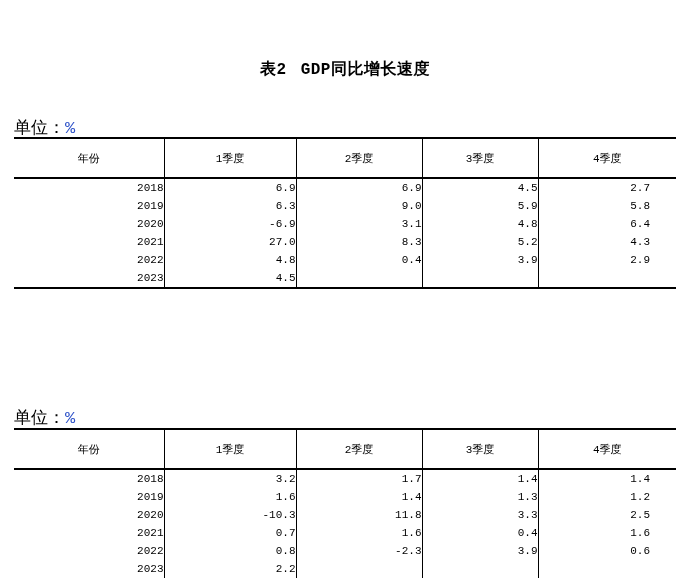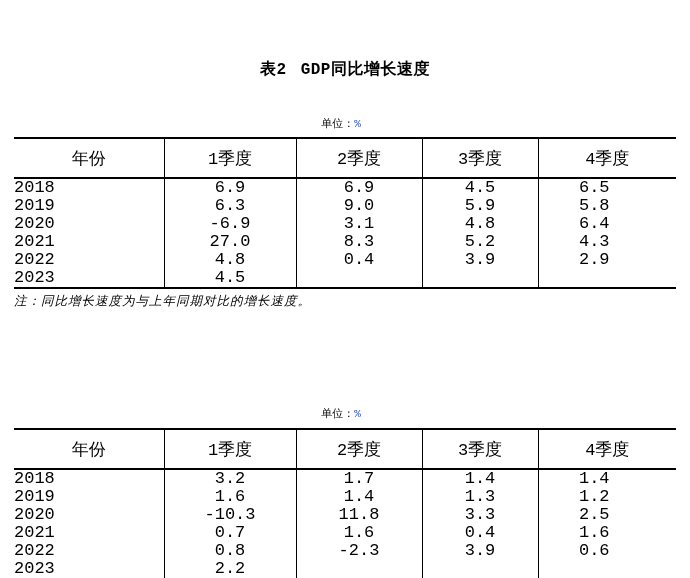--- a/index.html
+++ b/index.html
@@ -8,39 +8,39 @@
     font-family:Liberation Mono, monospace;color:#000;
     overflow:hidden;
     margin-top:40px;
   }
   .t-title{
     position:absolute;left:0;width:690px;text-align:center;
     font-size:16px;font-weight:bold;letter-spacing:0.5px;
   }
   .t-title .title-gap{margin-left:14px;}
   .unit-row{
-    position:absolute;left:14px;width:662px;text-align:center;
-    font-size:11px;box-sizing:border-box;padding-right:8px;
+    position:absolute;left:14px;width:662px;text-align:left;
+    font-size:17px;box-sizing:border-box;padding-right:8px;
   }
   .unit-percent{color:#2b50c8;}
   table.gdp{
     position:absolute;left:14px;width:662px;
     border-collapse:collapse;table-layout:fixed;
     border-top:2px solid #000;border-bottom:2px solid #000;
-    font-size:17px;
+    font-size:11px;
   }
   table.gdp th{
     font-weight:normal;text-align:center;height:38px;
     border-bottom:2px solid #000;padding:0;
   }
   table.gdp td{height:18px;line-height:18px;padding:0;}
   table.gdp th:not(:last-child),
   table.gdp td:not(:last-child){border-right:1px solid #000;}
-  td.c-year{text-align:left;}
-  td.c-num{text-align:center;padding-right:10px;}
+  td.c-year{text-align:right;}
+  td.c-num{text-align:right;padding-right:10px;}
   td.c-num.last{padding-right:26px;}
   .note{
     position:absolute;left:14px;width:662px;
     font-size:12.5px;font-style:italic;letter-spacing:1px;
   }
   #title-t2{top:19px;}
   #unit-t2{top:76px;}
   #table-t2{top:97px;}
   #note-t2{top:253px;}
   #title-t3{top:308px;}
@@ -78,21 +78,21 @@
         <th>4季度</th>
       </tr>
     </thead>
     <tbody>
 
         <tr>
           <td class="c-year">2018</td>
           <td class="c-num">6.9</td>
           <td class="c-num">6.9</td>
           <td class="c-num">4.5</td>
-          <td class="c-num last">6.5</td>
+          <td class="c-num last">2.7</td>
         </tr>
 
         <tr>
           <td class="c-year">2019</td>
           <td class="c-num">6.3</td>
           <td class="c-num">9.0</td>
           <td class="c-num">5.9</td>
           <td class="c-num last">5.8</td>
         </tr>
 
@@ -123,21 +123,20 @@
         <tr>
           <td class="c-year">2023</td>
           <td class="c-num">4.5</td>
           <td class="c-num"></td>
           <td class="c-num"></td>
           <td class="c-num last"></td>
         </tr>
       </tbody>
   </table>
 
-  <div class="note" id="note-t2">注：同比增长速度为与上年同期对比的增长速度。</div>
 
 
   <div class="unit-row" id="unit-t3">
     <span>单位：</span><span class="unit-percent">%</span>
   </div>
 
   <table class="gdp" id="table-t3">
     <colgroup>
       <col style="width:150px">
         <col style="width:132px">

